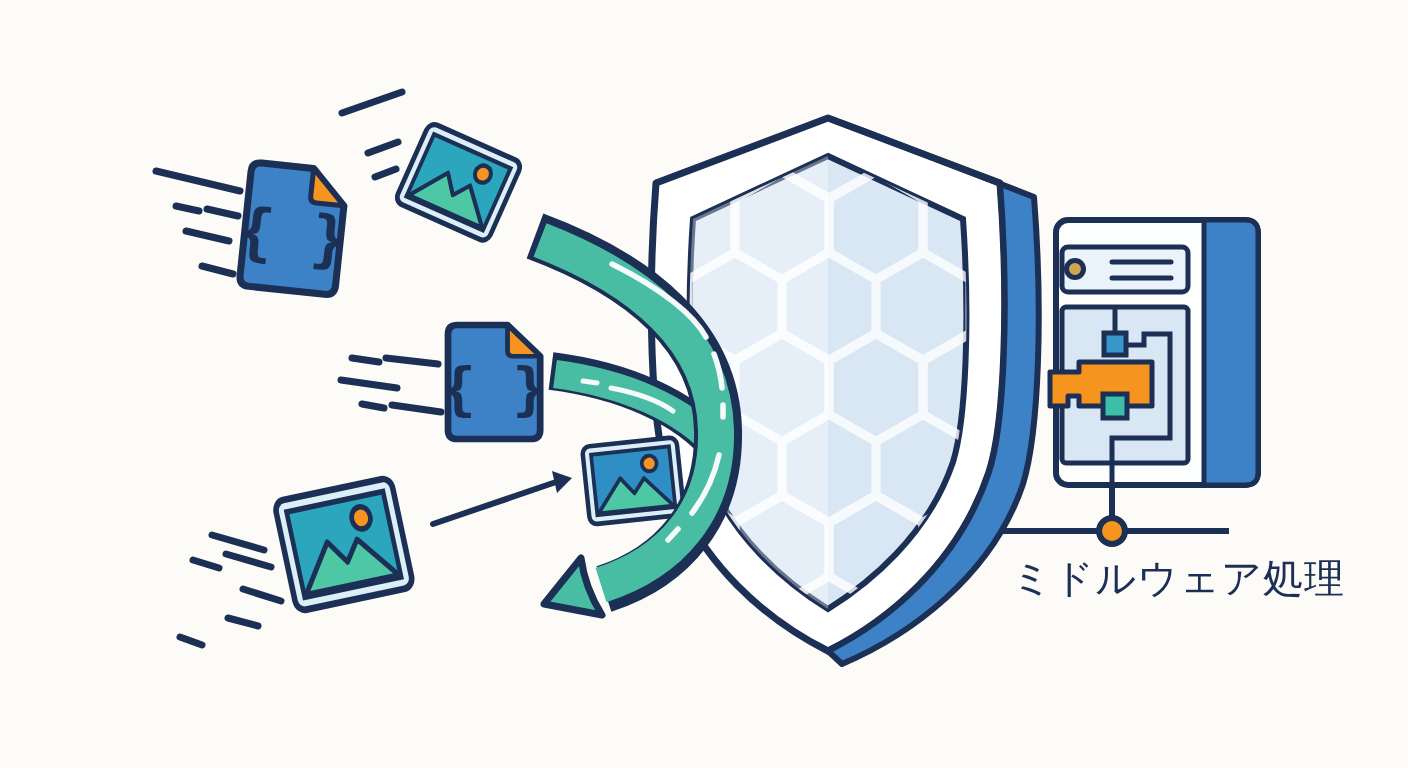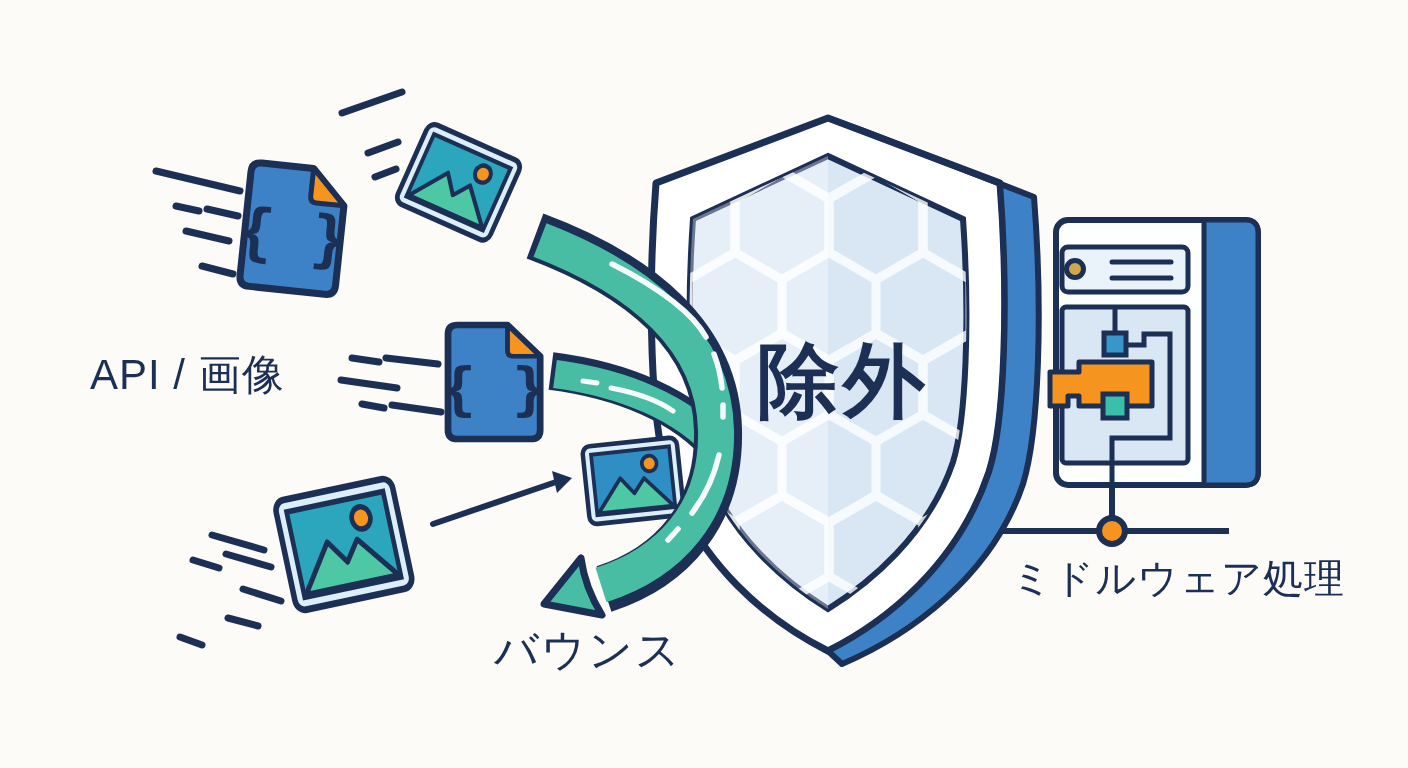--- a/index.html
+++ b/index.html
@@ -149,18 +149,15 @@
       <path d="M 612 264 C 662 289 694 315 706 337"></path>
       <path d="M 714 354 C 719 367 721 378 722 388"></path>
       <path d="M 723 405 L 723 417"></path>
       <path d="M 719 455 C 714 477 705 496 692 513"></path>
       <path d="M 678 529 L 668 540"></path>
     </g>
     <path d="M 544 604 L 581 558 Q 585 588 602 615 Z" fill="var(--teal)" stroke="var(--navy)" stroke-width="7" stroke-linejoin="round"></path>
   </g>
 </svg>
 
-<div class="label label-source">API / 画像</div>
-<div class="label label-shield">除外</div>
-<div class="label label-bounce">バウンス</div>
 <div class="label label-middleware">ミドルウェア処理</div>
 
 </div>
 
 </body></html>

